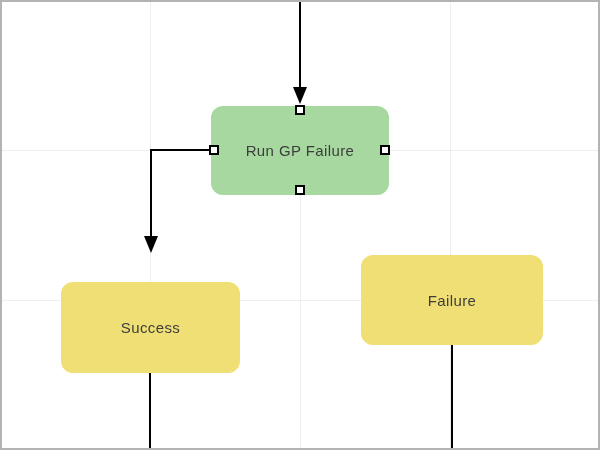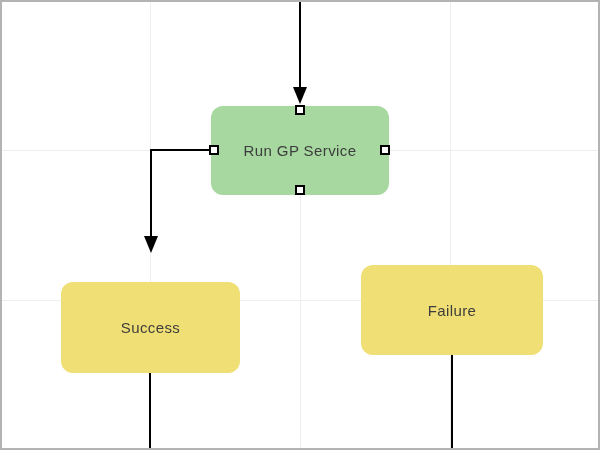--- a/index.html
+++ b/index.html
@@ -79,28 +79,28 @@
     <g>
       <line x1="148" y1="343" x2="148" y2="446" stroke="#000000" stroke-width="2"></line>
     </g>
 
     <g>
       <line x1="450" y1="343" x2="450" y2="446" stroke="#000000" stroke-width="2"></line>
     </g>
   </svg>
 
   <div class="node process" style="left:209px; top:104px; width:178px; height:89px;">
-    <span class="node-label">Run GP Service</span>
+    <span class="node-label">Run GP Failure</span>
     <span class="handle handle-top"></span>
     <span class="handle handle-right"></span>
     <span class="handle handle-bottom"></span>
     <span class="handle handle-left"></span>
   </div>
 
   <div class="node terminal" style="left:59px; top:252px; width:179px; height:91px;margin-top:28px;">
     <span class="node-label">Success</span>
   </div>
 
-  <div class="node terminal" style="left:359px; top:263px; width:182px; height:90px;">
+  <div class="node terminal" style="left:359px; top:253px; width:182px; height:90px;">
     <span class="node-label">Failure</span>
   </div>
 
 </div>
 
 </body></html>

